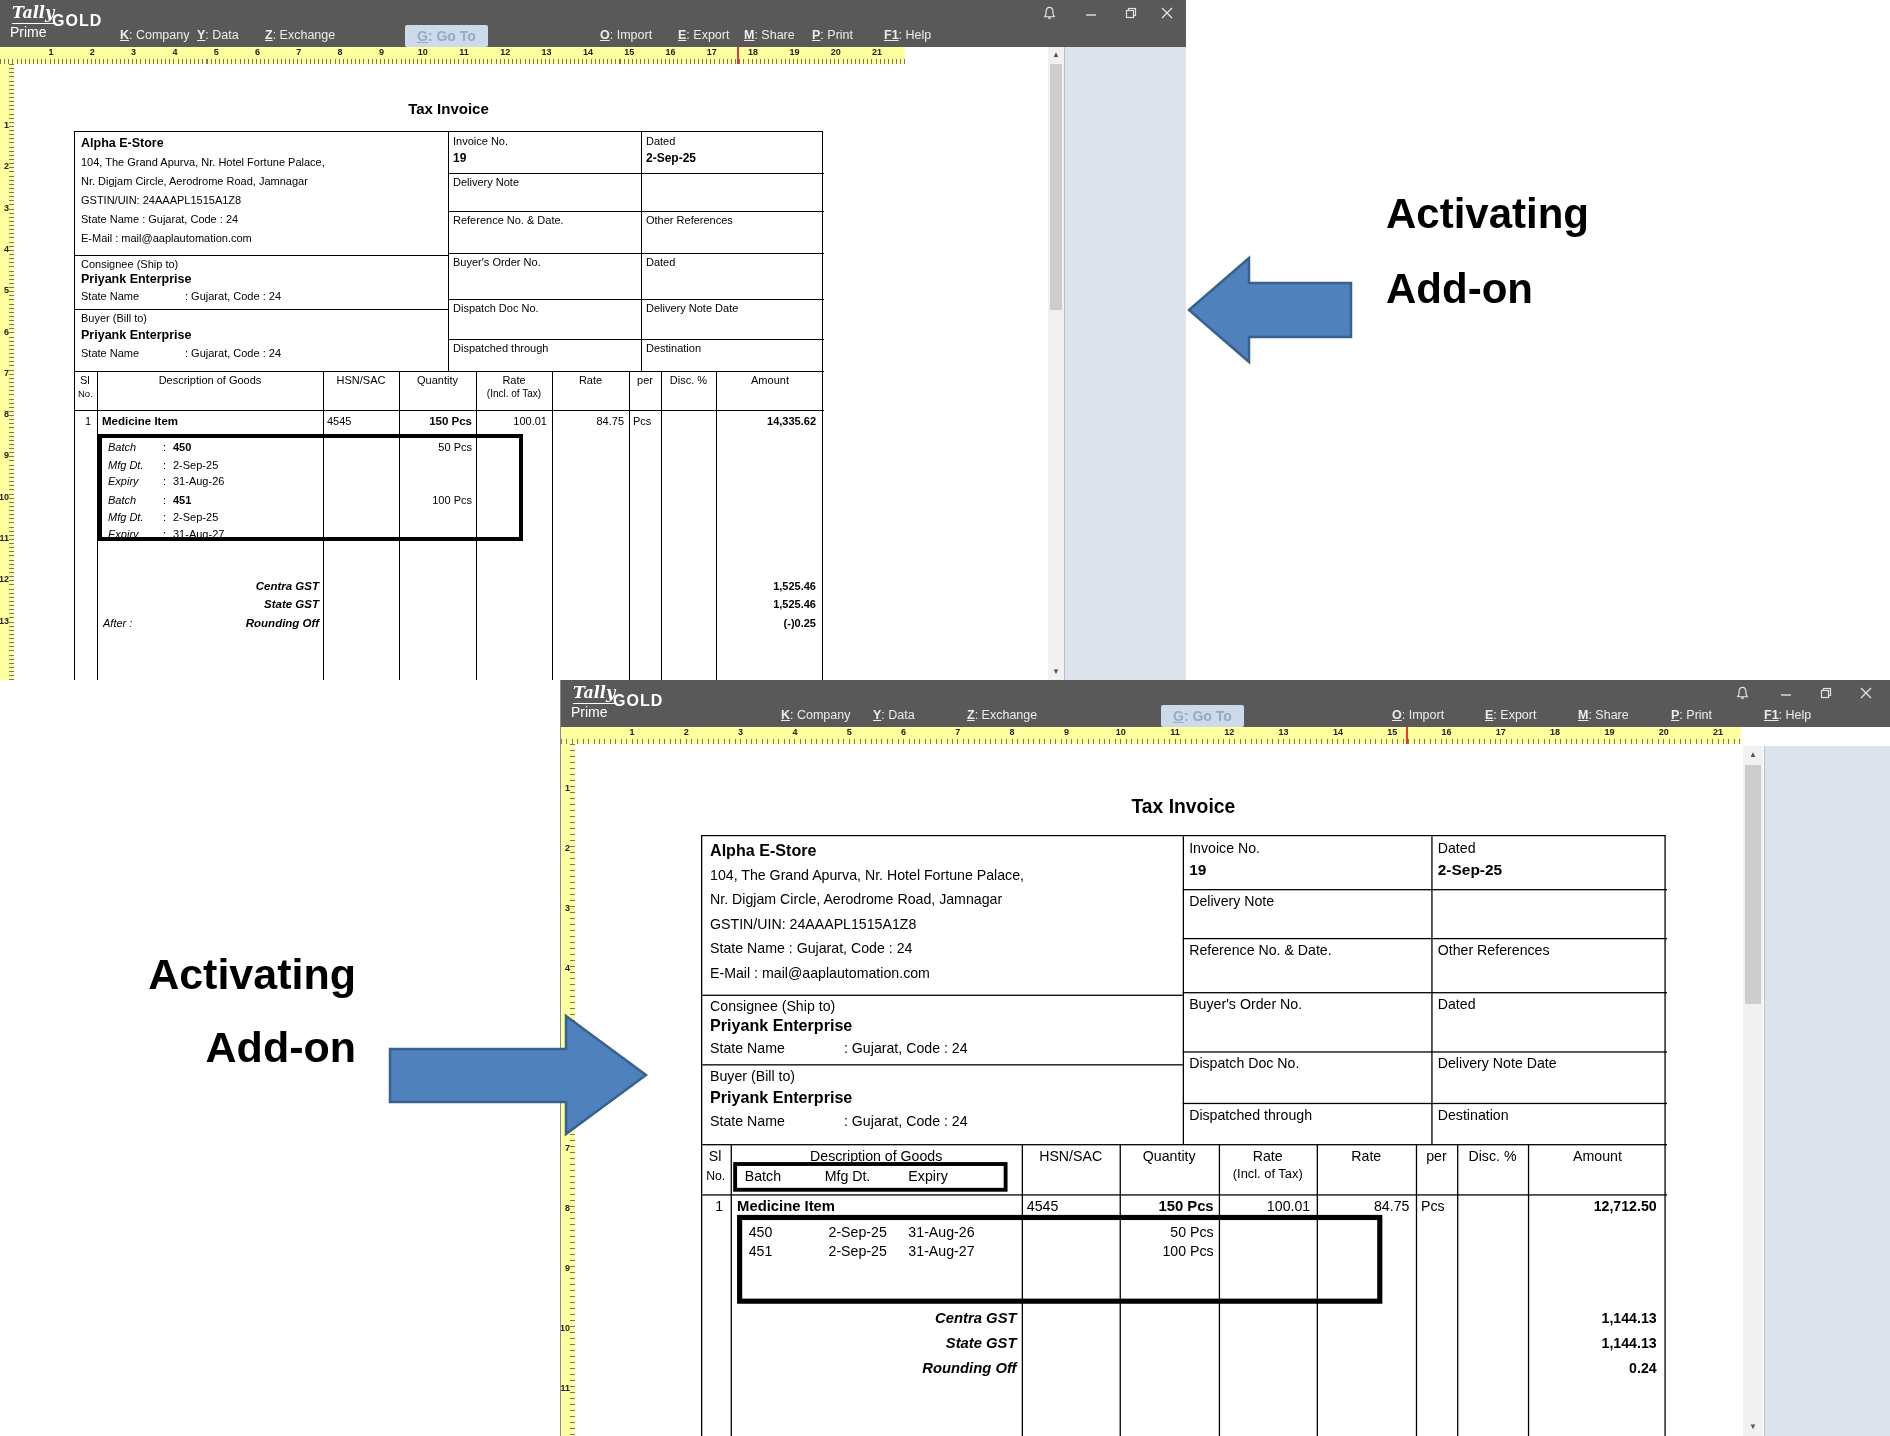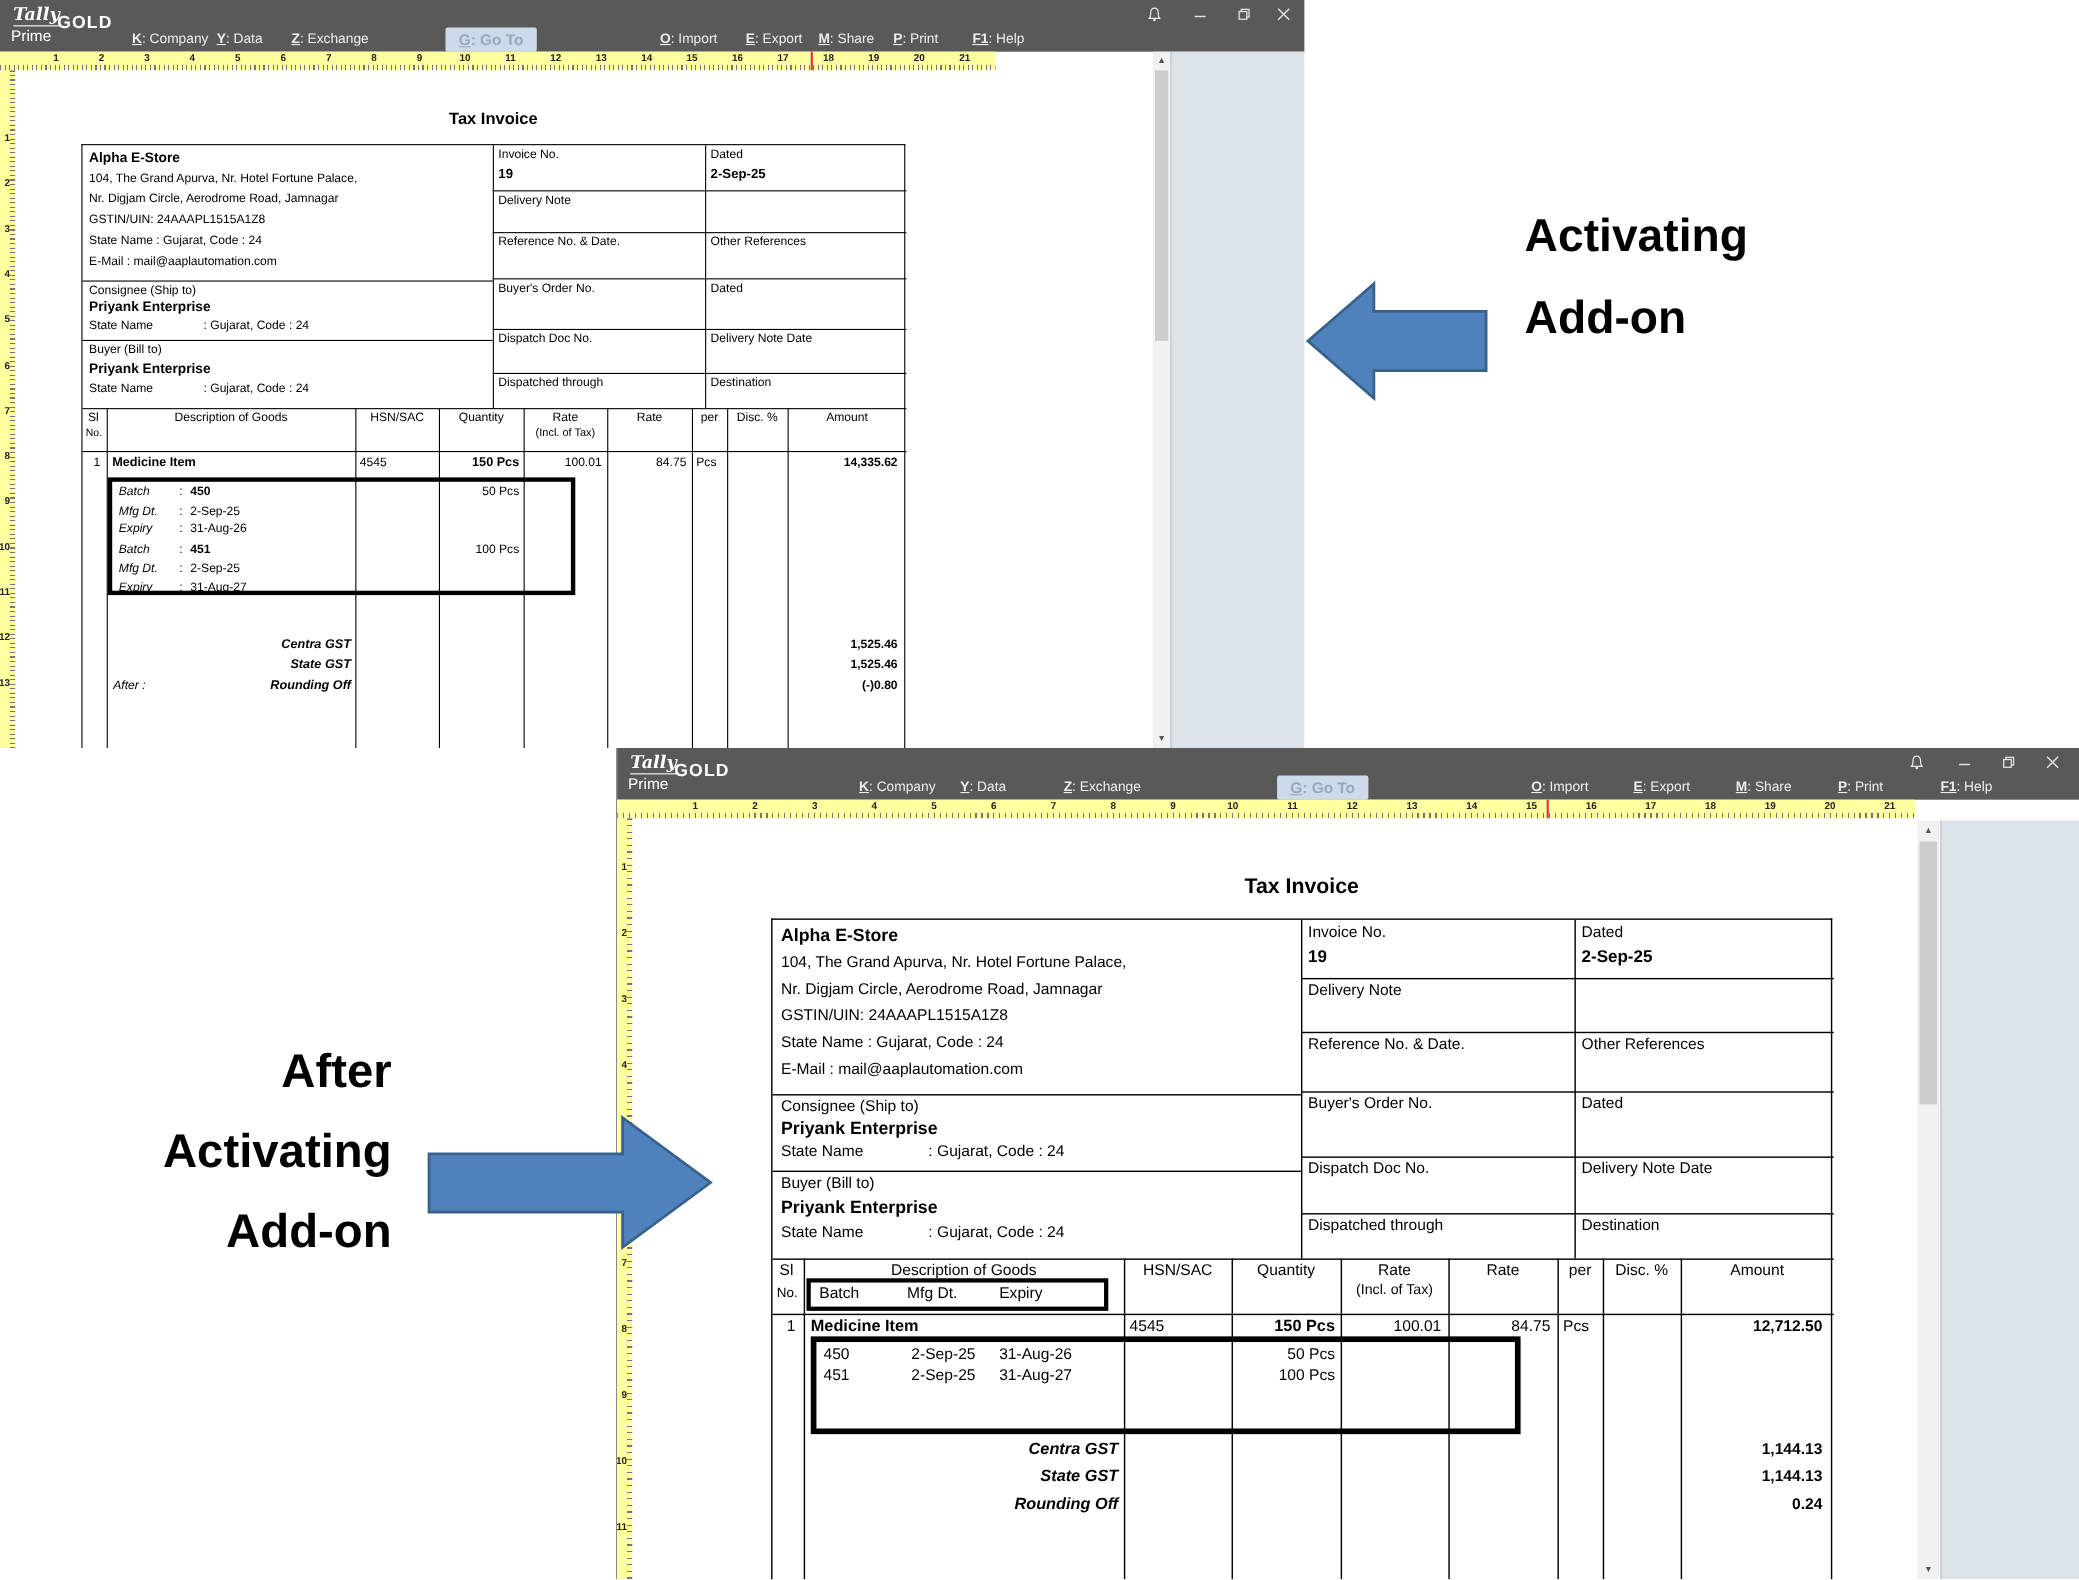--- a/index.html
+++ b/index.html
@@ -199,21 +199,21 @@
           <span class="cell i" style="left:33px;top:396px;">Expiry</span>
           <span class="cell" style="left:88px;top:396px;">:</span>
           <span class="cell" style="left:98px;top:396px;">31-Aug-27</span>
 
           <span class="cell b i r" style="left:0;top:448px;width:244px;font-size:11.5px;">Centra GST</span>
           <span class="cell b r" style="left:607px;top:448px;width:134px;">1,525.46</span>
           <span class="cell b i r" style="left:0;top:466px;width:244px;font-size:11.5px;">State GST</span>
           <span class="cell b r" style="left:607px;top:466px;width:134px;">1,525.46</span>
           <span class="cell i" style="left:28px;top:485px;">After :</span>
           <span class="cell b i r" style="left:0;top:485px;width:244px;font-size:11.5px;">Rounding Off</span>
-          <span class="cell b r" style="left:607px;top:485px;width:134px;">(-)0.80</span>
+          <span class="cell b r" style="left:607px;top:485px;width:134px;">(-)0.25</span>
         </div>
       </div>
     </div>
 
     <div class="scroll" style="left:1048px;top:47px;width:16px;height:633px;">
       <span class="sarrow" style="top:1px;">▲</span>
       <span class="thumb" style="top:17px;height:246px;"></span>
       <span class="sarrow" style="bottom:1px;">▼</span>
     </div>
     <div class="preview" style="left:1064px;top:47px;width:122px;height:633px;"></div>
@@ -375,17 +375,16 @@
   </svg>
   <div class="note" style="left:1386px;top:176px;font-size:42px;line-height:75px;z-index:3;">
     <div>Activating</div>
     <div>Add-on</div>
   </div>
 
   <svg class="abs" style="left:388px;top:1010px;z-index:3;" width="262" height="130" viewBox="0 0 262 130">
     <polygon points="2,39 178,39 178,6 258,65 178,124 178,92 2,92" fill="#4f81bd" stroke="#38618c" stroke-width="2.5"></polygon>
   </svg>
   <div class="note" style="left:60px;top:938px;width:296px;text-align:right;font-size:43px;line-height:73px;z-index:3;">
-    <div>After</div>
     <div>Activating</div>
     <div>Add-on</div>
   </div>
 </div>
 
 </body></html>

